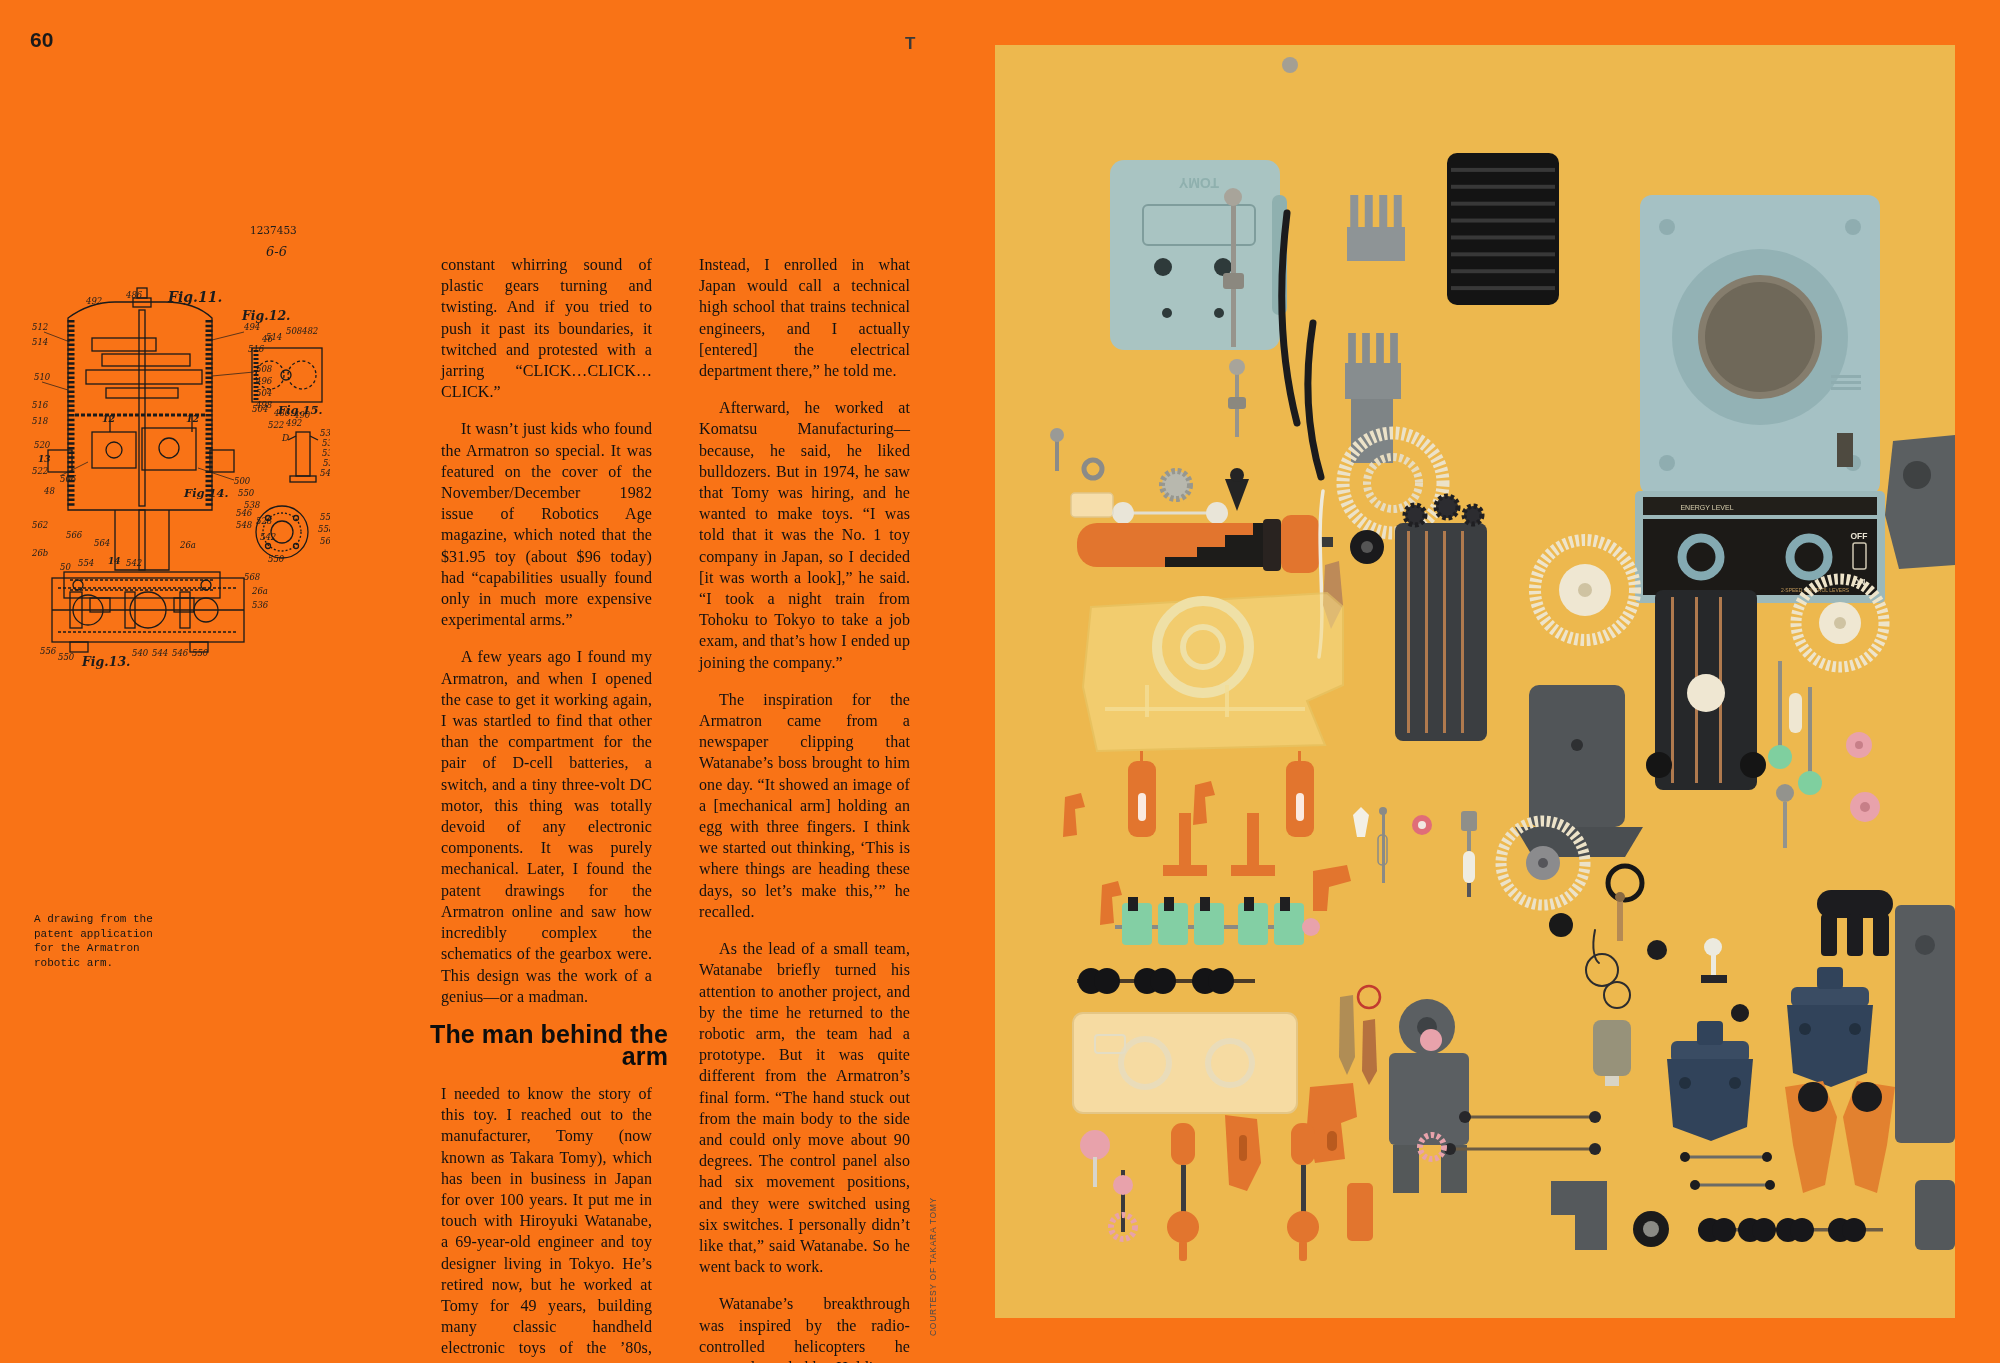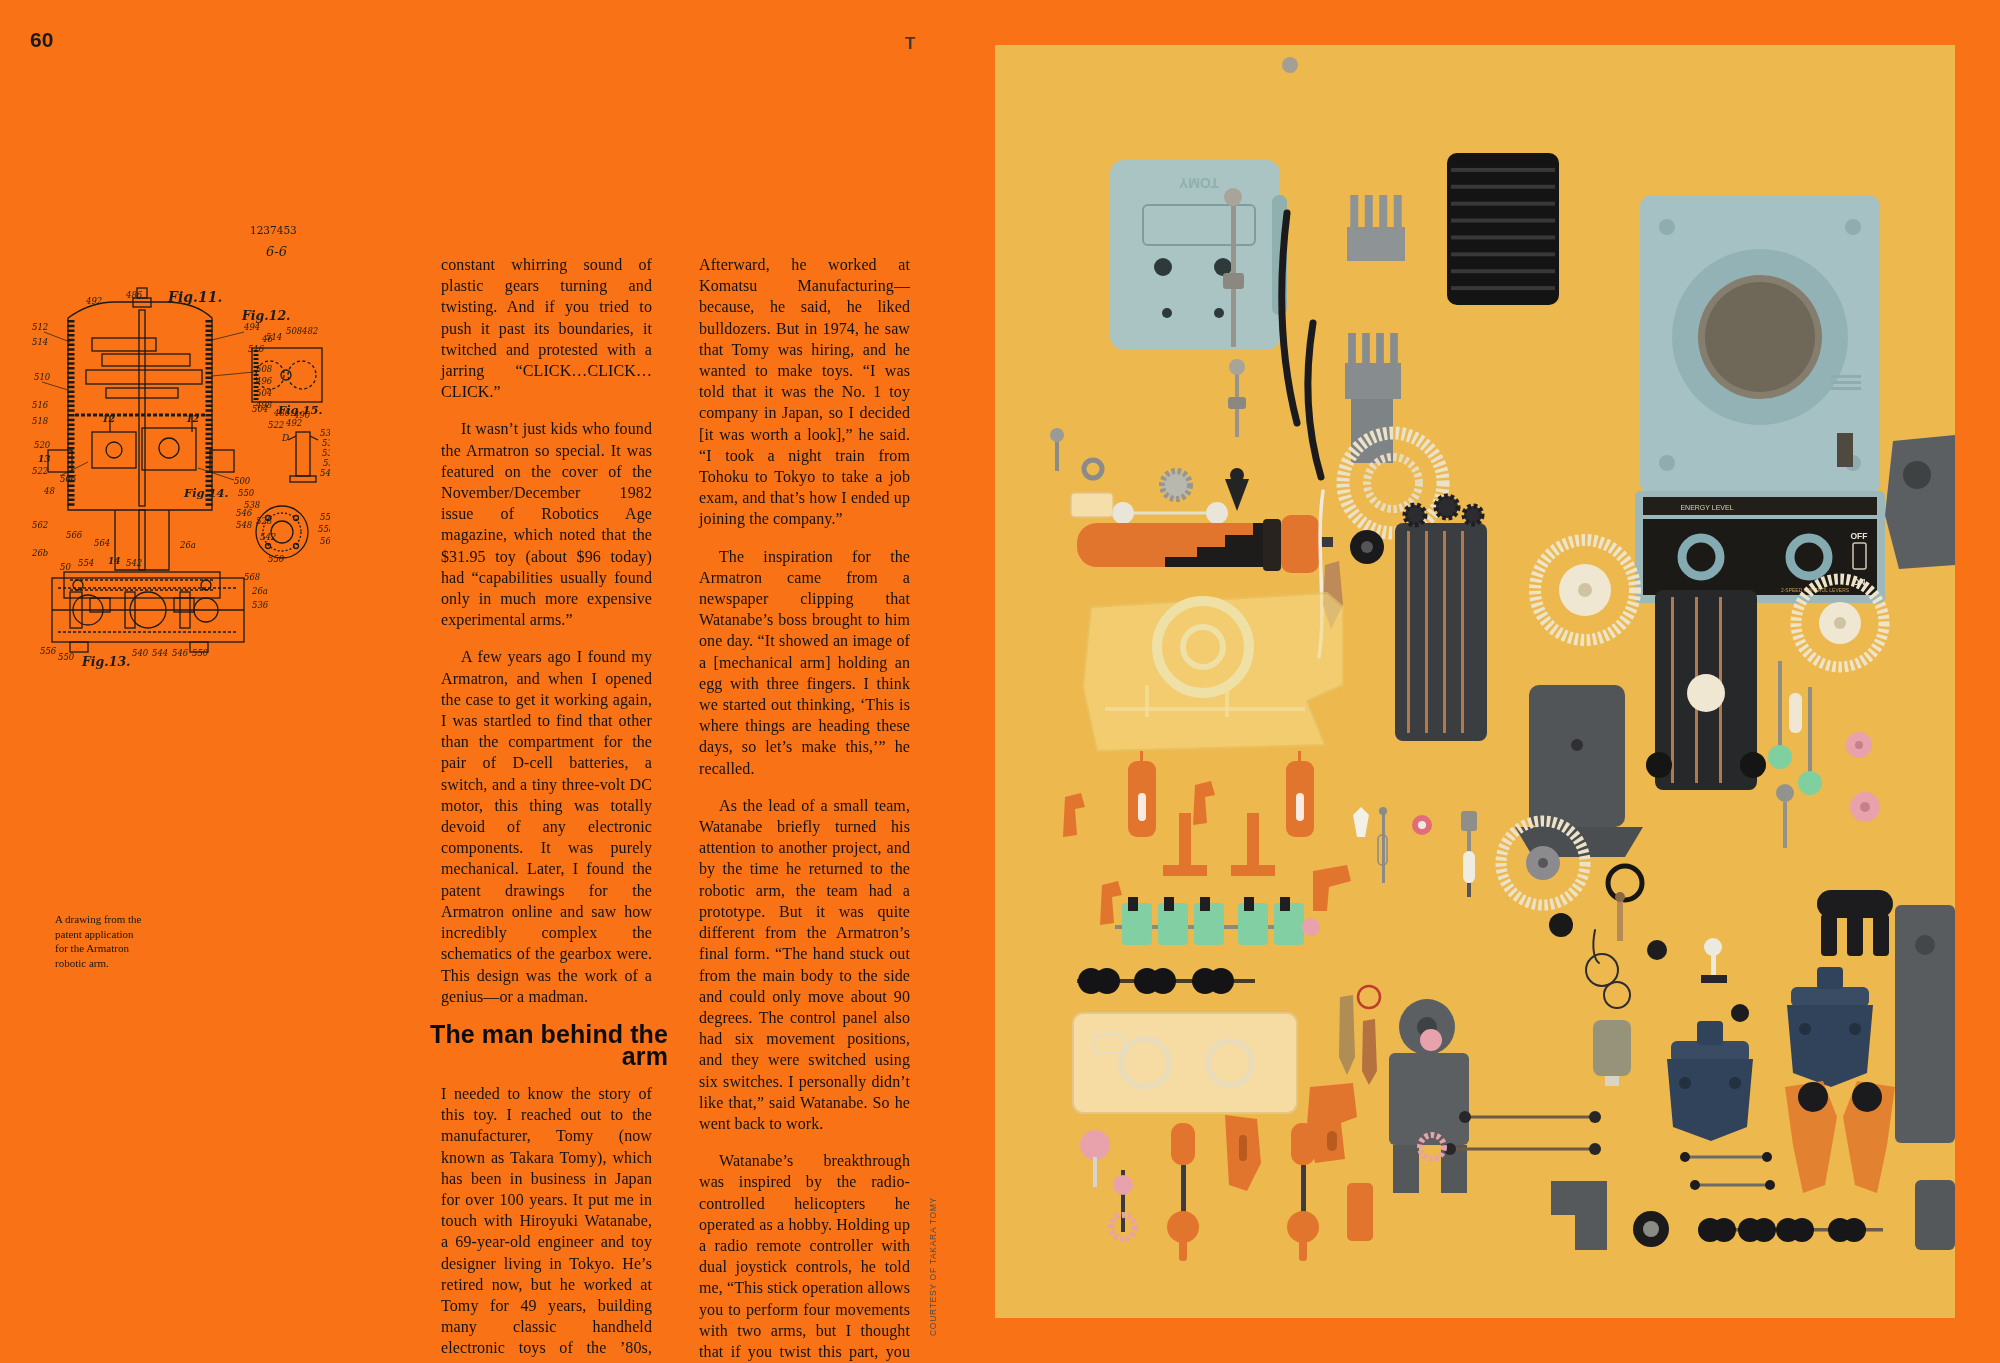--- a/index.html
+++ b/index.html
@@ -3,22 +3,22 @@
 <meta charset="utf-8">
 <style>
   html,body{margin:0;padding:0;background:#ffffff;}
   #page{position:relative;width:2000px;height:1363px;background:#f97316;overflow:hidden;
         font-family:"Liberation Serif",serif;color:#111;}
   #page-number{position:absolute;left:30px;top:28px;font-family:"Liberation Sans",sans-serif;
         font-weight:bold;font-size:21px;color:#1a1a1a;}
   #logo-mark{position:absolute;left:905px;top:34px;font-family:"Liberation Sans",sans-serif;
         font-weight:bold;font-size:17px;color:#3a3a3a;}
   #patent-wrap{position:absolute;left:30px;top:210px;width:300px;height:660px;text-align:right;}
-  #figure-caption{position:absolute;left:55px;top:912px;width:180px;
-        font-family:Liberation Serif, serif;font-size:11px;line-height:14.5px;
+  #figure-caption{position:absolute;left:34px;top:912px;width:180px;
+        font-family:Liberation Mono, monospace;font-size:11px;line-height:14.5px;
         white-space:pre-line;color:#151515;}
   .col{position:absolute;top:238px;width:243px;text-align:justify;
         font-size:16px;line-height:21.2px;letter-spacing:0.1px;}
   #col1{left:425px;}
   #col2{left:683px;}
   .col p{margin:16px;}
   .col p + p{text-indent:1.25em;}
   .col h3{font-family:"Liberation Sans",sans-serif;font-size:25px;line-height:22px;
         margin:12px 0 3px 0;color:#0d0d0d;text-align:right;}
   .col h3 + p{text-indent:0;}
@@ -187,20 +187,21 @@
 
   <div id="col1" class="col">
       <p>constant whirring sound of plastic gears turning and twisting. And if you tried to push it past its boundaries, it twitched and protested with a jarring “CLICK…CLICK…CLICK.”</p>
       <p>It wasn’t just kids who found the Armatron so special. It was featured on the cover of the November/December 1982 issue of Robotics Age magazine, which noted that the $31.95 toy (about $96 today) had “capabilities usually found only in much more expensive experimental arms.”</p>
       <p>A few years ago I found my Armatron, and when I opened the case to get it working again, I was startled to find that other than the compartment for the pair of D-cell batteries, a switch, and a tiny three-volt DC motor, this thing was totally devoid of any electronic components. It was purely mechanical. Later, I found the patent drawings for the Armatron online and saw how incredibly complex the schematics of the gearbox were. This design was the work of a genius—or a madman.</p>
       <h3>The man behind the arm</h3>
       <p>I needed to know the story of this toy. I reached out to the manufacturer, Tomy (now known as Takara Tomy), which has been in business in Japan for over 100 years. It put me in touch with Hiroyuki Watanabe, a 69-year-old engineer and toy designer living in Tokyo. He’s retired now, but he worked at Tomy for 49 years, building many classic handheld electronic toys of the ’80s, including Blip, Digital Diamond, Digital Derby, and Missile Strike. Watanabe’s name can be found on 44 patents, and he was involved in bringing between 50 and 60 products to market. Watanabe answered emailed questions via video, and his responses were translated from Japanese.</p>
       <p>“I didn’t have a period where I studied engineering professionally.</p>
     </div>
   <div id="col2" class="col">
+      <p>Instead, I enrolled in what Japan would call a technical high school that trains technical engineers, and I actually [entered] the electrical department there,” he told me.</p>
       <p>Afterward, he worked at Komatsu Manufacturing—because, he said, he liked bulldozers. But in 1974, he saw that Tomy was hiring, and he wanted to make toys. “I was told that it was the No. 1 toy company in Japan, so I decided [it was worth a look],” he said. “I took a night train from Tohoku to Tokyo to take a job exam, and that’s how I ended up joining the company.”</p>
       <p>The inspiration for the Armatron came from a newspaper clipping that Watanabe’s boss brought to him one day. “It showed an image of a [mechanical arm] holding an egg with three fingers. I think we started out thinking, ‘This is where things are heading these days, so let’s make this,’” he recalled.</p>
       <p>As the lead of a small team, Watanabe briefly turned his attention to another project, and by the time he returned to the robotic arm, the team had a prototype. But it was quite different from the Armatron’s final form. “The hand stuck out from the main body to the side and could only move about 90 degrees. The control panel also had six movement positions, and they were switched using six switches. I personally didn’t like that,” said Watanabe. So he went back to work.</p>
       <p>Watanabe’s breakthrough was inspired by the radio-controlled helicopters he operated as a hobby. Holding up a radio remote controller with dual joystick controls, he told me, “This stick operation allows you to perform four movements with two arms, but I thought that if you twist this part, you can use six movements.”</p>
     </div>
 
   <div id="credit">COURTESY OF TAKARA TOMY</div>
 
   <div id="photo-wrap">
     <svg id="photo-svg" width="960" height="1273" viewBox="0 0 960 1273">

